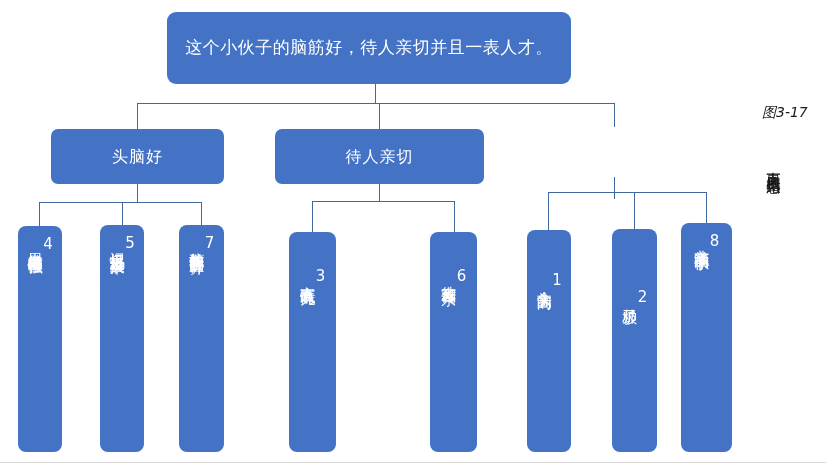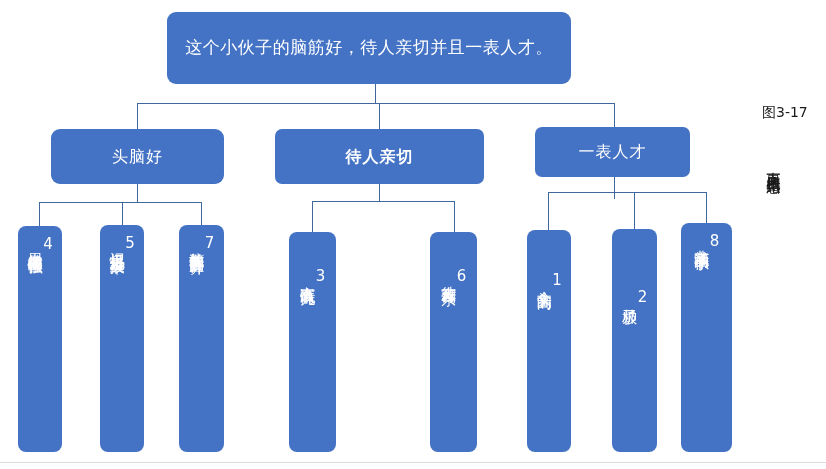--- a/index.html
+++ b/index.html
@@ -76,20 +76,21 @@
     text-align: center;
     margin-bottom: 2px;
   }
 
   
   .caption-title {
     position: absolute;
     font-size: 14px;
     color: #1a1a1a;
     white-space: nowrap;
+    font-style: italic;
   }
   .caption-vertical {
     position: absolute;
     font-size: 14px;
     color: #1a1a1a;
     writing-mode: vertical-rl;
     text-orientation: upright;
     line-height: 1.35;
     letter-spacing: 1px;
     white-space: nowrap;
@@ -114,28 +115,25 @@
   </div>
 
   <div class="line v" style="left:375px; top:84px; height:19px;"></div>
 
   <div class="line h" style="left:137px; top:103px; width:478px;"></div>
 
   <div class="line v" style="left:137px; top:103px; height:26px;"></div>
   <div class="line v" style="left:379px; top:103px; height:26px;"></div>
   <div class="line v" style="left:614px; top:103px; height:24px;"></div>
 
-  <div class="node category" style="left:51px; top:129px; width:173px; height:55px;border-radius:9px;">
+  <div class="node category" style="left:51px; top:129px; width:173px; height:55px;">
     <span>头脑好</span>
   </div>
-  <div class="node category" style="left:275px; top:129px; width:209px; height:55px;font-weight:bold;">
+  <div class="node category" style="left:275px; top:129px; width:209px; height:55px;">
     <span>待人亲切</span>
-  </div>
-  <div class="node category" style="left:535px; top:127px; width:155px; height:50px;">
-    <span>一表人才</span>
   </div>
 
   <div class="line v" style="left:137px; top:184px; height:18px;"></div>
   <div class="line h" style="left:39px; top:202px; width:163px;"></div>
   <div class="line v" style="left:39px; top:202px; height:24px;"></div>
   <div class="line v" style="left:122px; top:202px; height:23px;"></div>
   <div class="line v" style="left:201px; top:202px; height:23px;"></div>
 
   <div class="line v" style="left:379px; top:184px; height:17px;"></div>
   <div class="line h" style="left:312px; top:201px; width:143px;"></div>

